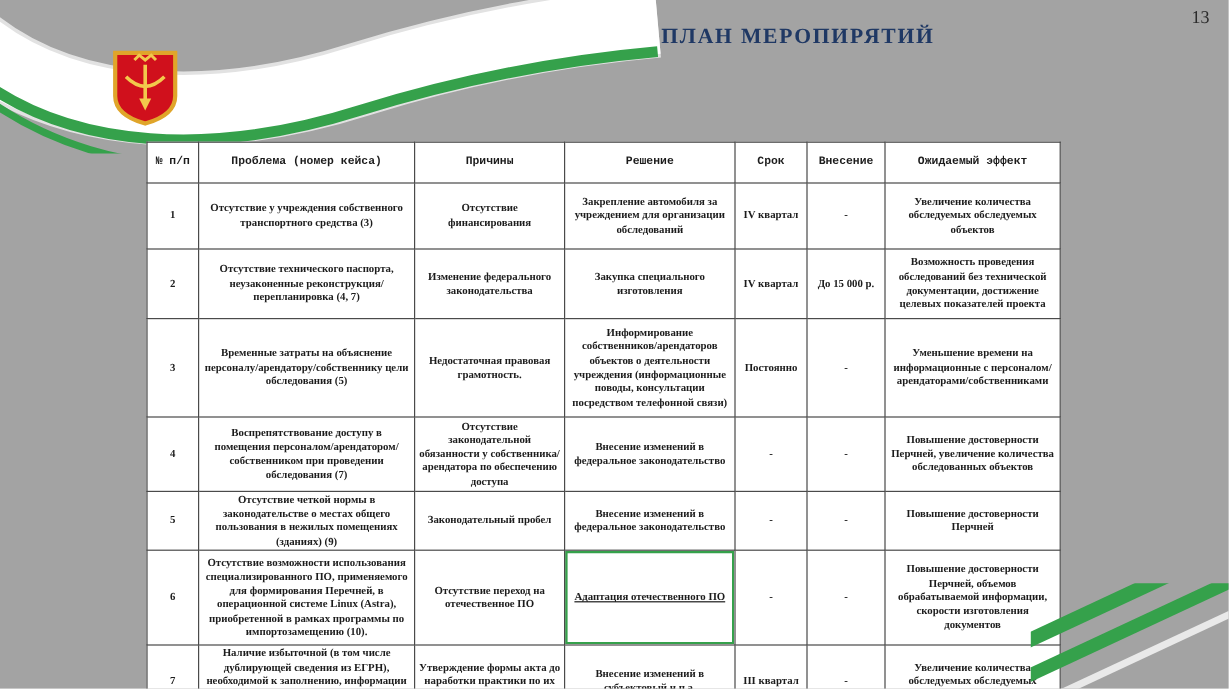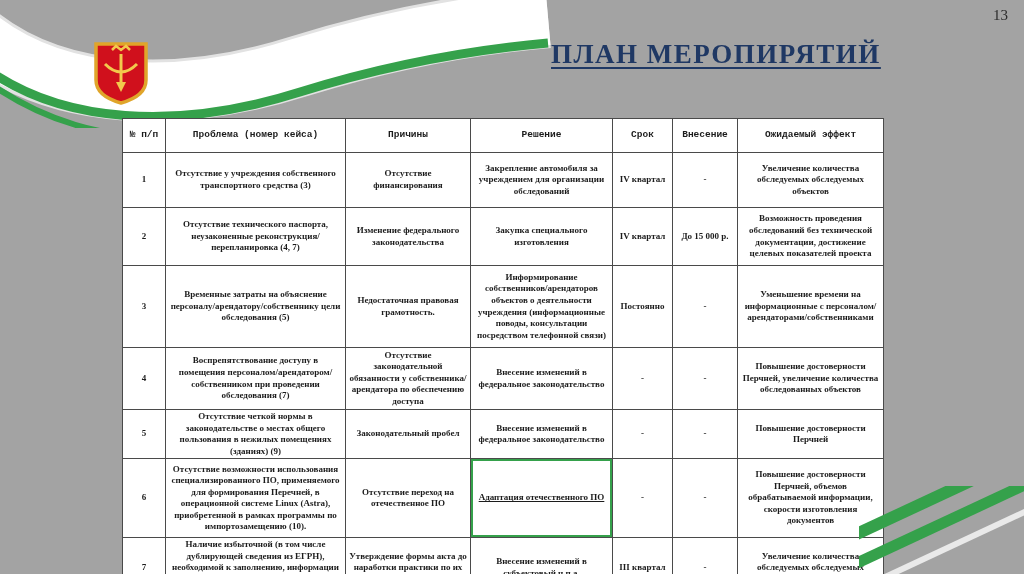--- a/index.html
+++ b/index.html
@@ -7,24 +7,24 @@
   .slide {
     position:relative; width:1024px; height:574px;
     background:#a3a3a3; overflow:hidden;
     font-family:"Liberation Serif", serif;
   }
   .page-number {
     position:absolute; top:7px; right:16px;
     font-size:15px; color:#2b2b2b;
   }
   .slide-title {
-    position:absolute; top:39px; left:551px; margin:0;
-    font-size:27px; font-weight:bold; letter-spacing:1.5px;
+    position:absolute; top:20px; left:551px; margin:0;
+    font-size:18px; font-weight:bold; letter-spacing:1.5px;
     color:var(--title-navy, #1f3864);
-    text-decoration:underline; text-underline-offset:4px;
+    text-underline-offset:4px;
     white-space:nowrap;
   }
   .ribbon-top { position:absolute; top:0; left:0; pointer-events:none; }
   .ribbon-bottom { position:absolute; bottom:0; right:0; pointer-events:none; }
   .coat-of-arms { position:absolute; top:40px; left:92px; pointer-events:none; }
 
   .table-wrap { position:absolute; left:122px; top:118px; width:762px; }
   table.plan {
     border-collapse:collapse; table-layout:fixed; width:761px;
     background:#ffffff;

